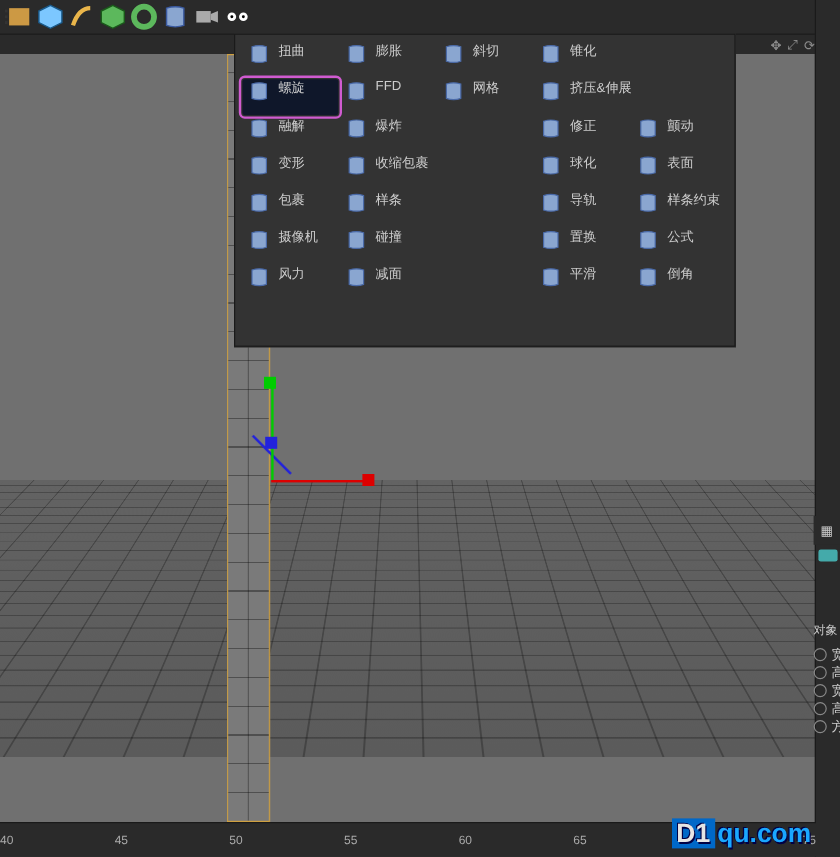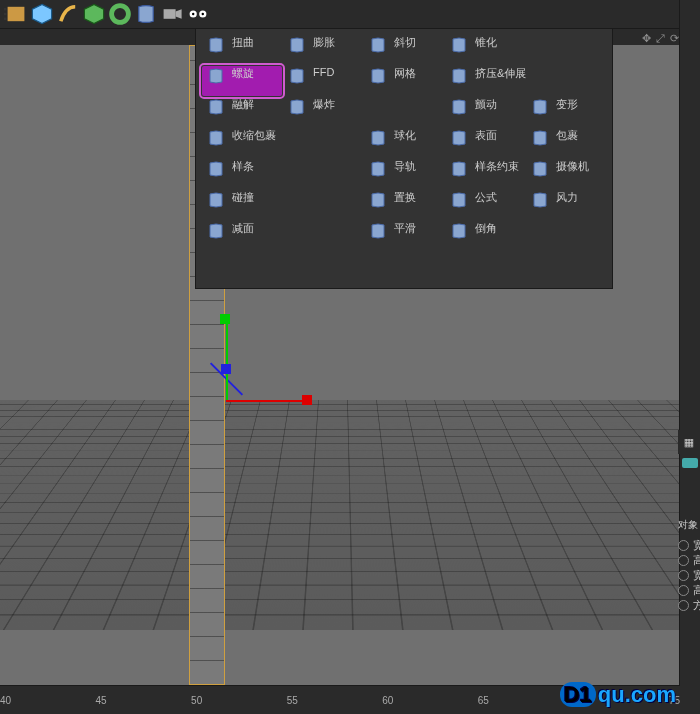--- a/index.html
+++ b/index.html
@@ -31,38 +31,38 @@
 .axis-y{position:absolute;width:2px;height:80px;background:#0c0;left:0;top:-80px}
 .axis-z{position:absolute;width:45px;height:2px;background:#22d;left:-22px;top:-22px;transform:rotate(45deg)}
 .handle-r{position:absolute;left:76px;top:-5px;width:10px;height:10px;background:#d00}
 .handle-g{position:absolute;left:-6px;top:-86px;width:10px;height:10px;background:#0c0}
 .handle-b{position:absolute;left:-5px;top:-36px;width:10px;height:10px;background:#22d}
 .seg-g{position:absolute;left:-5px;top:-170px;width:6px;height:12px;background:#0c0}
 
 
 .deform-menu{position:absolute;left:195px;top:28px;background:#333;border:1px solid #1a1a1a;padding:6px 6px 6px 6px;display:grid;grid-template-columns:repeat(5,80px);grid-auto-rows:30px;gap:1px;z-index:10}
 .menu-item{display:flex;align-items:flex-start;gap:6px;padding:0 4px;cursor:pointer;border-radius:2px}
-.menu-item.sel{background:#a21caf;outline:2px solid #d05bd0;outline-offset:1px}
+.menu-item.sel{background:#0f172a;outline:2px solid #d05bd0;outline-offset:1px}
 .mi-icon{width:20px;height:20px;flex-shrink:0}
 .mi-label{white-space:nowrap}
 
 
 .right-strip{position:absolute;right:0;top:0;width:20px;height:714px;background:#2a2a2a;border-left:1px solid #1a1a1a}
 .right-header{position:absolute;right:0;top:430px;width:22px;height:24px;background:#2a2a2a;display:flex;align-items:center;justify-content:center}
 .right-swatch{position:absolute;right:2px;top:458px;width:16px;height:10px;background:#4aa;border-radius:2px}
 .props{position:absolute;right:0;top:488px;width:22px;height:180px;display:flex;flex-direction:column;align-items:flex-start;padding-top:30px;padding-left:2px}
 .prop-row{display:flex;align-items:center;gap:4px}
 .radio{width:9px;height:9px;border:1px solid #888;border-radius:50%}
 
 
 .ruler{position:absolute;left:0;bottom:0;right:20px;height:28px;background:#2a2a2a;border-top:1px solid #1a1a1a;display:flex;align-items:center;justify-content:space-between;font-size:10px;color:#aaa}
 
 
 .watermark{position:absolute;right:24px;bottom:6px;font-family:Arial;font-weight:bold;font-size:22px;color:#1aa7ff;text-shadow:1px 1px 0 #004, -1px -1px 0 #004}
-.watermark .d1{background:#0068c8;color:#000000;padding:0 4px;border-radius:12px;margin-right:2px}
+.watermark .d1{background:#0068c8;color:#e5e5e5;padding:0 4px;border-radius:0;margin-right:2px}
 
 
 .ico-box svg{width:100%;height:100%}
 </style>
 </head>
 <body>
 
 <div class="toolbar">
   <div class="toolbar-btn">
       <svg viewBox="0 0 20 20">
@@ -193,20 +193,26 @@
         </svg></span>
       <span class="mi-label">融解</span>
     </div>
     <div class="menu-item">
       <span class="mi-icon ico-box"><svg viewBox="0 0 20 20">
           <path d="M4 4 Q10 2 16 4 L16 16 Q10 18 4 16 Z" fill="#8aa6d0" stroke="#4a6aa8"></path>
         </svg></span>
       <span class="mi-label">爆炸</span>
     </div>
     <div></div>
+    <div class="menu-item">
+      <span class="mi-icon ico-box"><svg viewBox="0 0 20 20">
+          <path d="M4 4 Q10 2 16 4 L16 16 Q10 18 4 16 Z" fill="#8aa6d0" stroke="#4a6aa8"></path>
+        </svg></span>
+      <span class="mi-label">修正</span>
+    </div>
     <div class="menu-item">
       <span class="mi-icon ico-box"><svg viewBox="0 0 20 20">
           <path d="M4 4 Q10 2 16 4 L16 16 Q10 18 4 16 Z" fill="#8aa6d0" stroke="#4a6aa8"></path>
         </svg></span>
       <span class="mi-label">颤动</span>
     </div>
     <div class="menu-item">
       <span class="mi-icon ico-box"><svg viewBox="0 0 20 20">
           <path d="M4 4 Q10 2 16 4 L16 16 Q10 18 4 16 Z" fill="#8aa6d0" stroke="#4a6aa8"></path>
         </svg></span>

